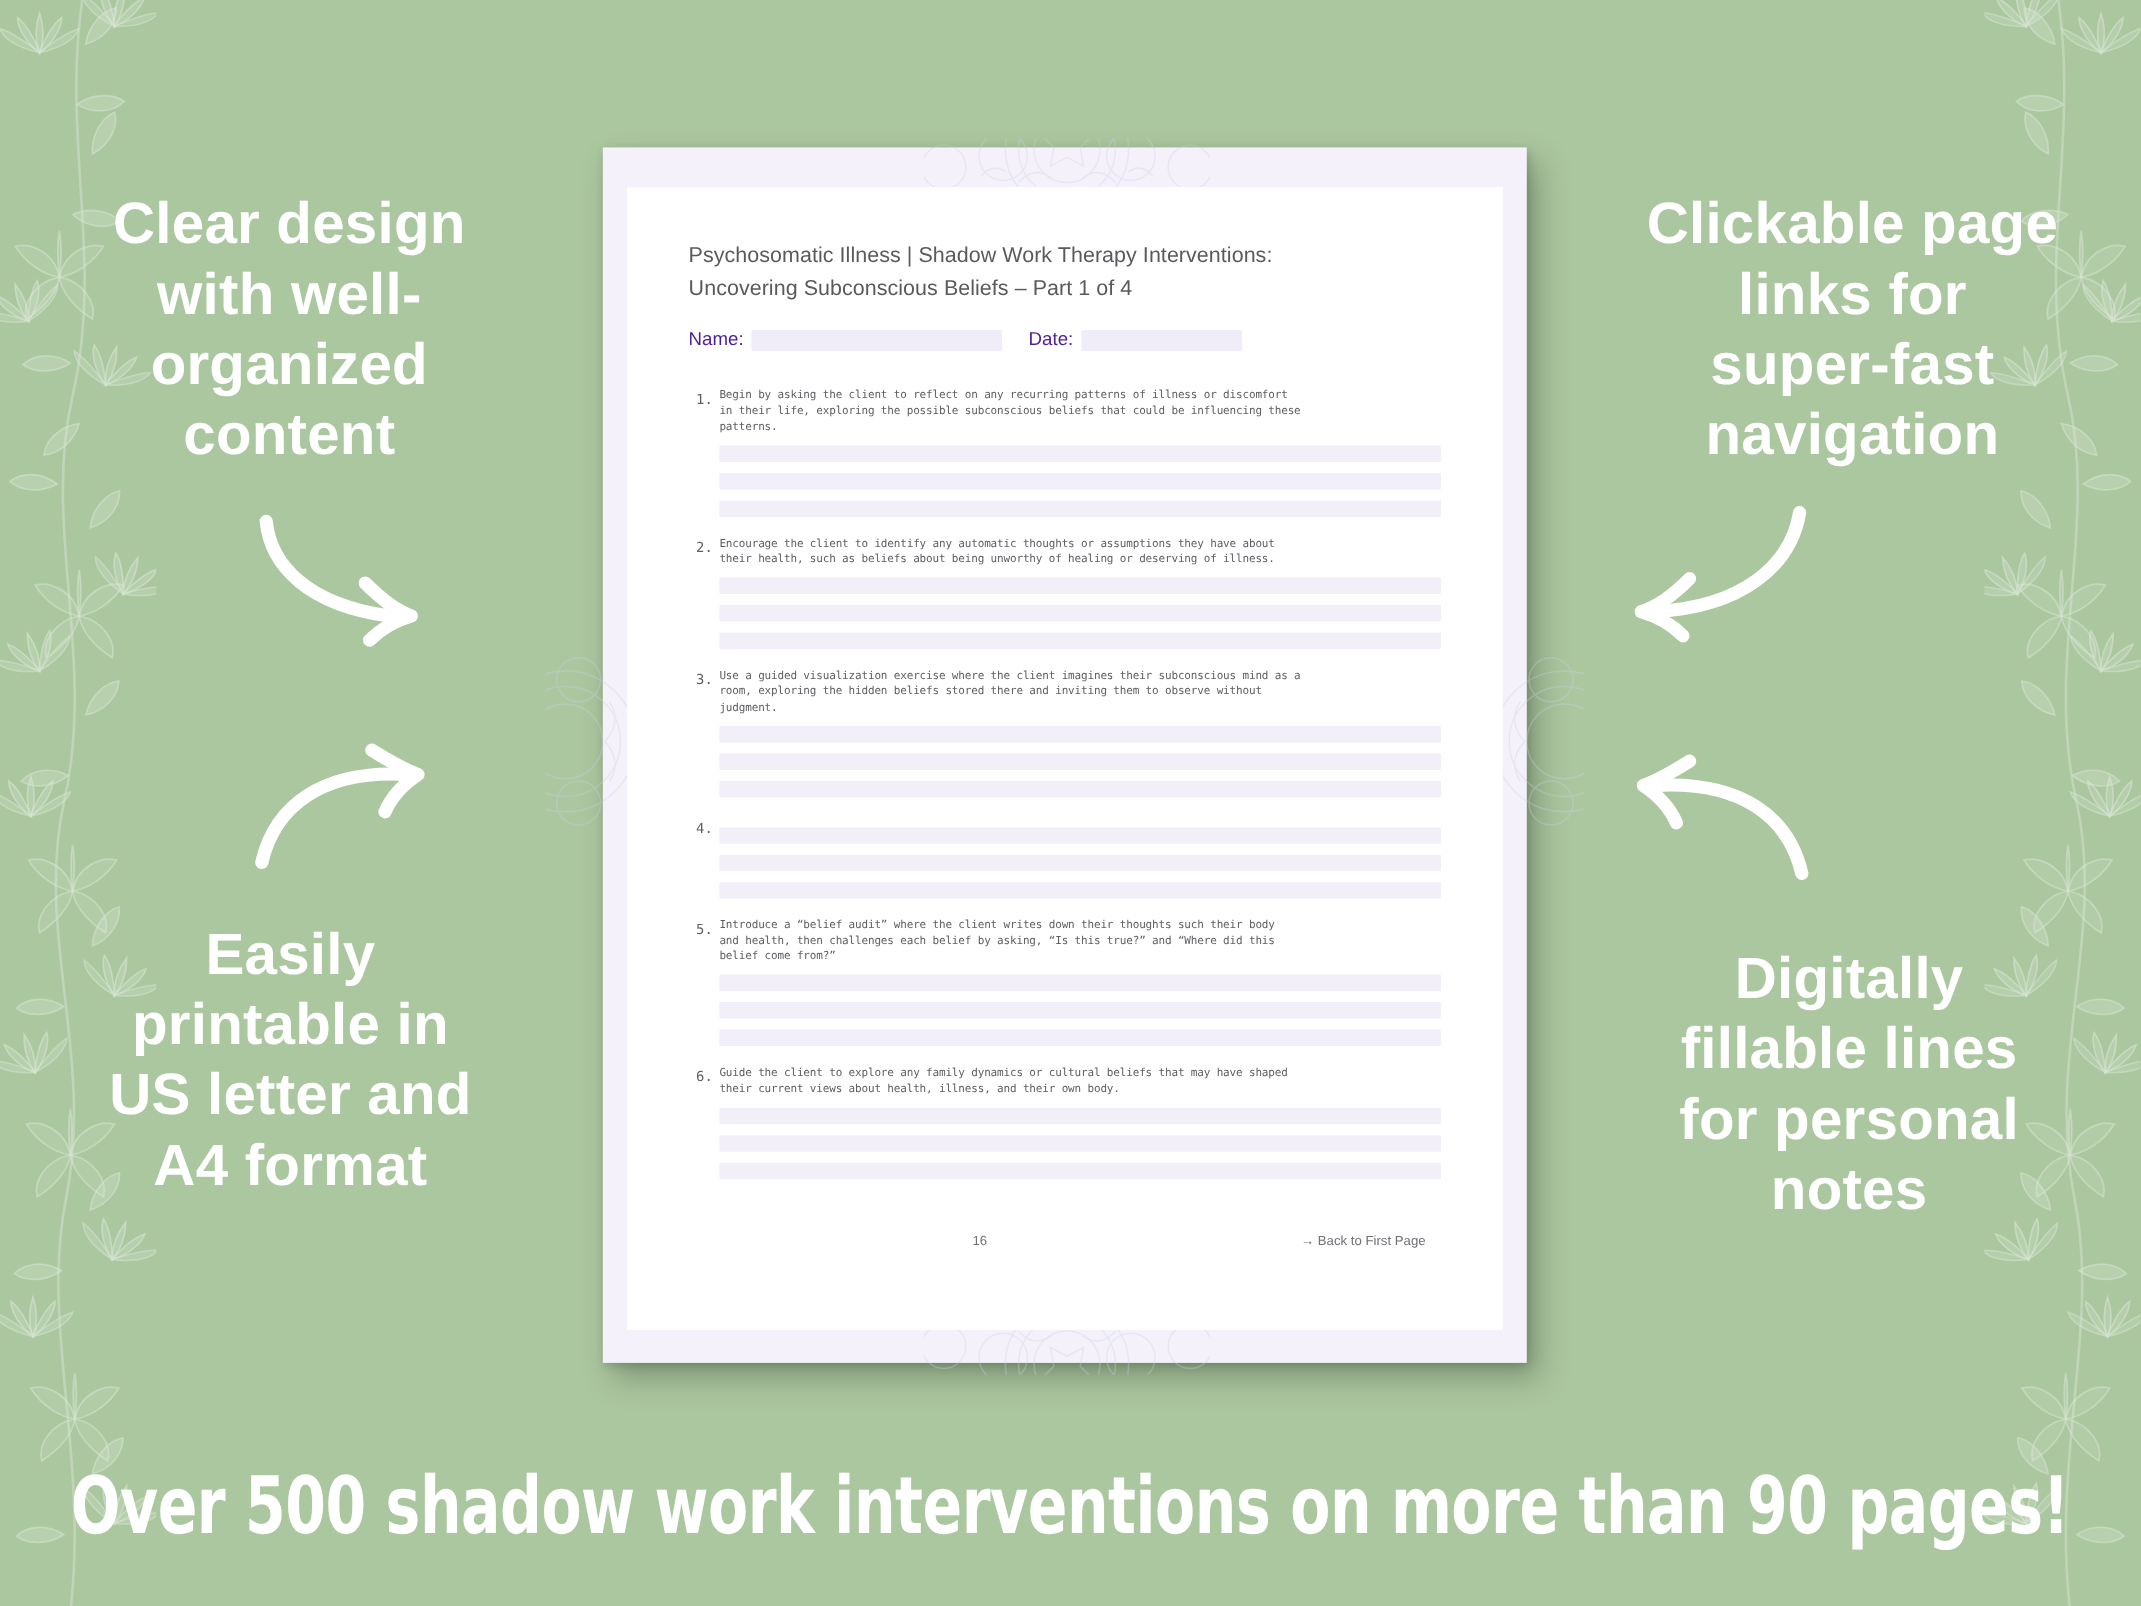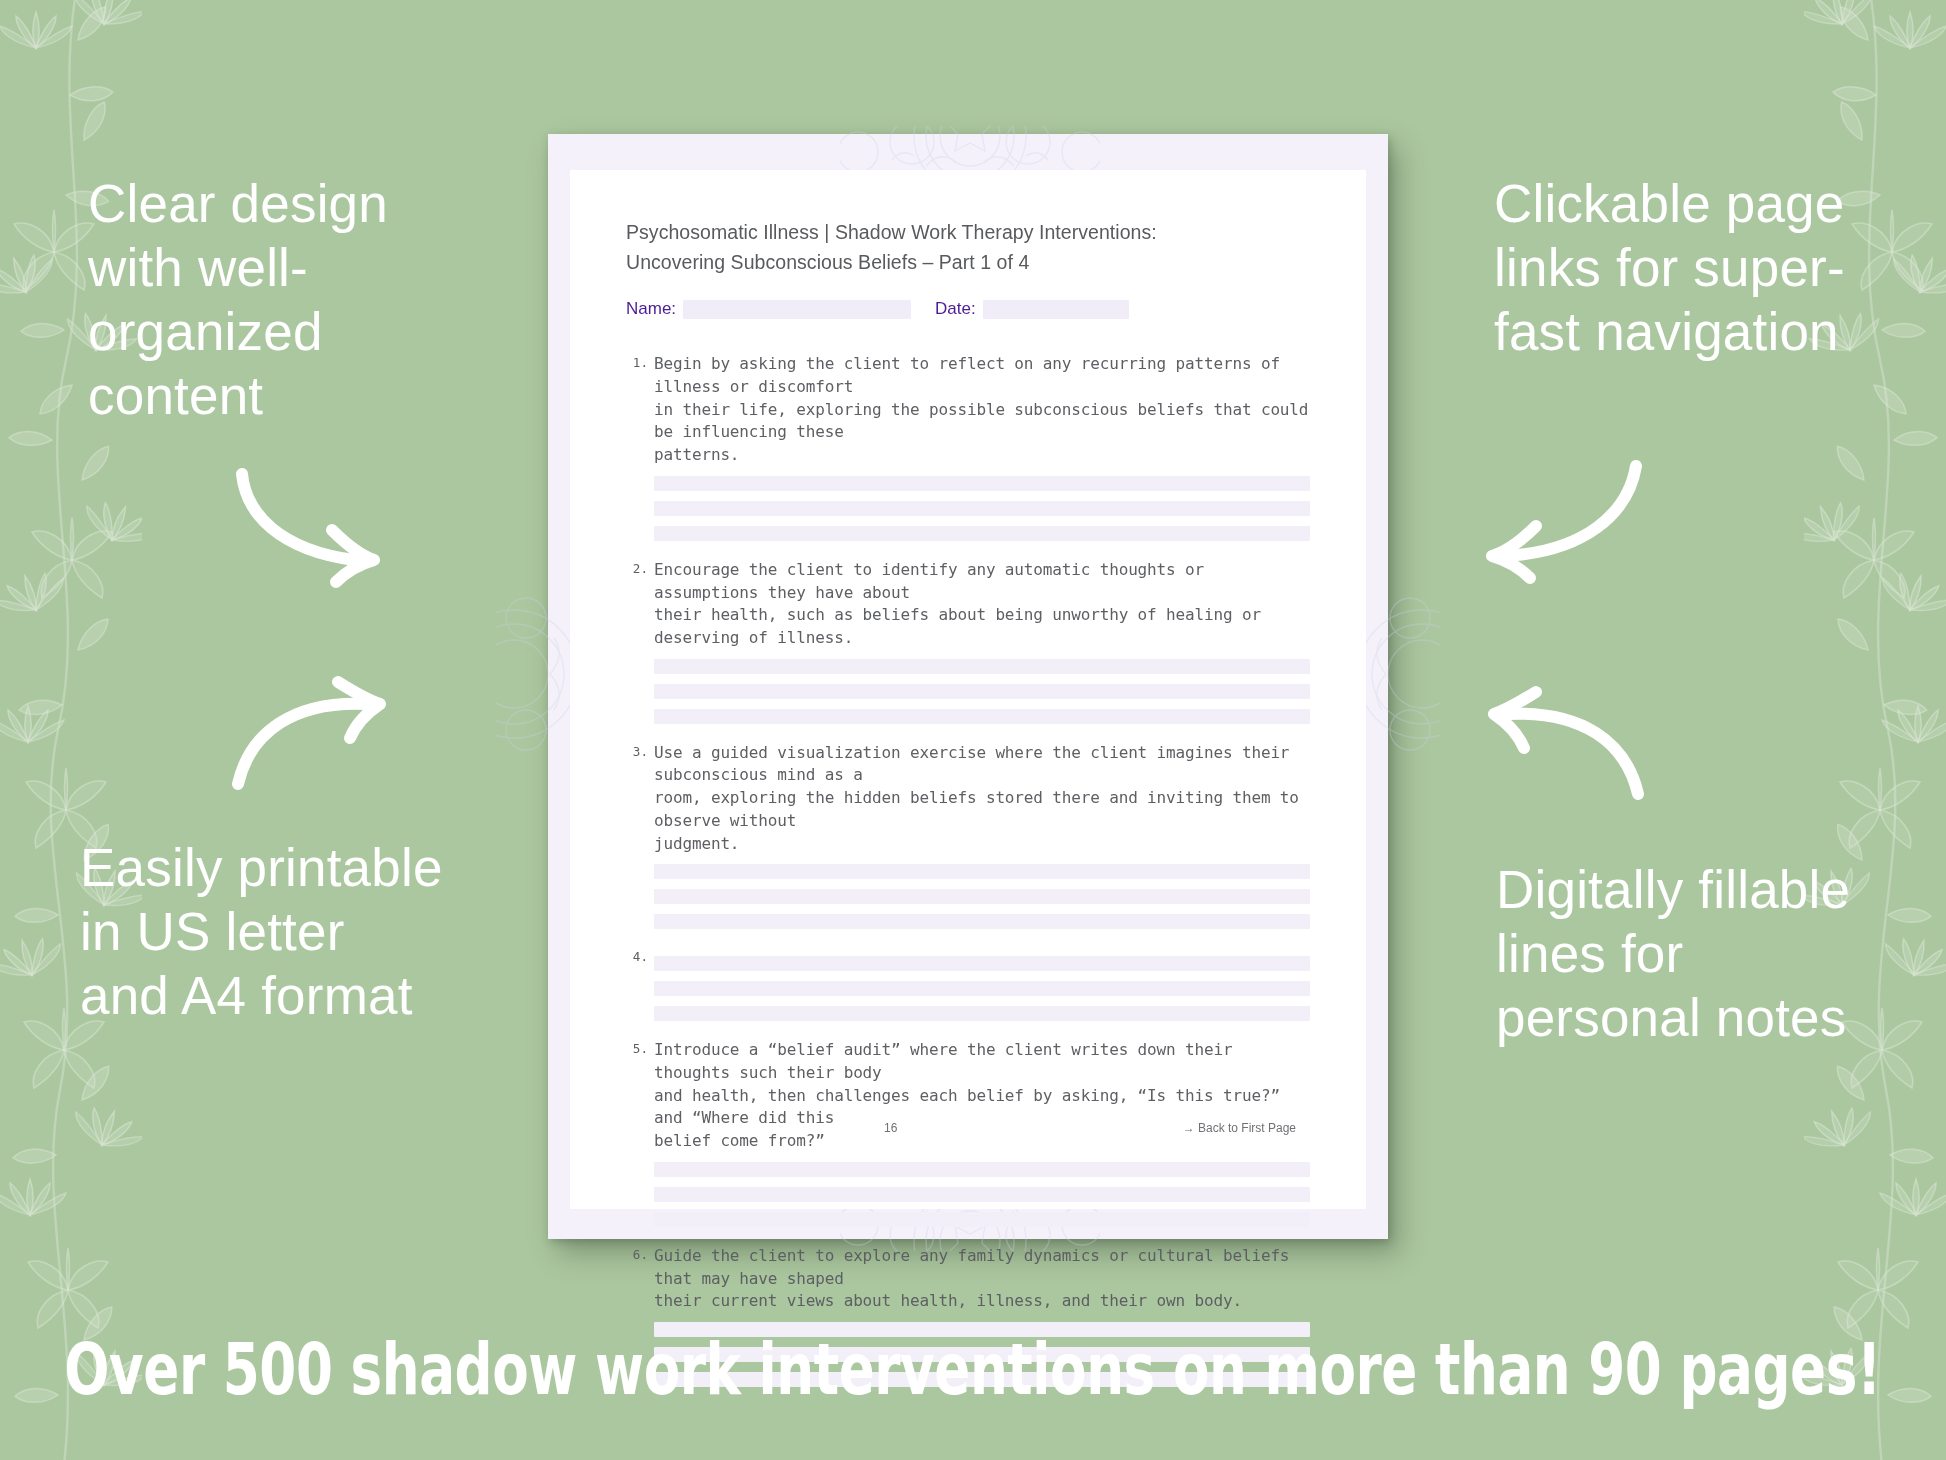--- a/index.html
+++ b/index.html
@@ -16,23 +16,24 @@
     opacity:.55;pointer-events:none;
   }
   .vine.left{left:-8px;}
   .vine.right{right:-8px;transform:scaleX(-1);}
   .vine svg{display:block;width:100%;height:100%;}
 
   
   .copy{
     position:absolute;
     color:#ffffff;
-    font-weight:400;
+    font-weight:700;
     font-size:53px;
     line-height:1.21;
+    text-align:center;
     letter-spacing:.2px;
     white-space:pre-line;
   }
   #copy-tl{left:88px;top:170;width:350px;top:172px;}
   #copy-bl{left:80px;top:836px;width:368px;}
   #copy-tr{right:72px;top:172px;width:380px;}
   #copy-br{right:80px;top:858px;width:370px;}
 
   
   .arrow{position:absolute;pointer-events:none;}
@@ -93,21 +94,21 @@
   .item-num{
     font-family:"DejaVu Sans Mono","Liberation Mono",monospace;
     font-size:12.6px;color:#5d5f63;
     width:22px;flex:0 0 22px;text-align:right;
     padding-right:6px;box-sizing:content-box;
     line-height:1.42;padding-top:1px;
   }
   .item-body{flex:1;}
   .item-text{
     font-family:"DejaVu Sans Mono","Liberation Mono",monospace;
-    font-size:16px;color:#5d5f63;
+    font-size:10px;color:#5d5f63;
     line-height:1.42;
     letter-spacing:-.15px;
     white-space:pre-line;
   }
   .lines{margin-top:9px;}
   .fill-line{
     height:15px;background:#f2eff9;margin-bottom:10px;border-radius:1px;
   }
 
   .doc-footer{

